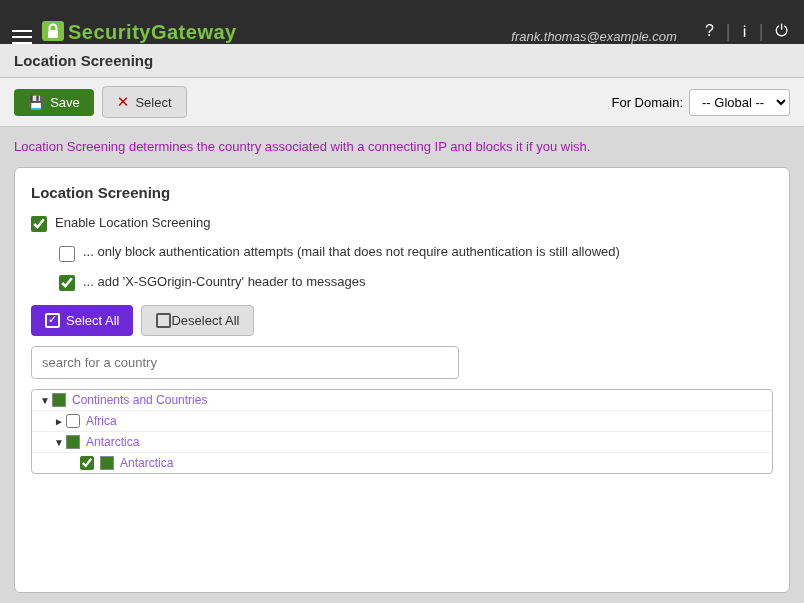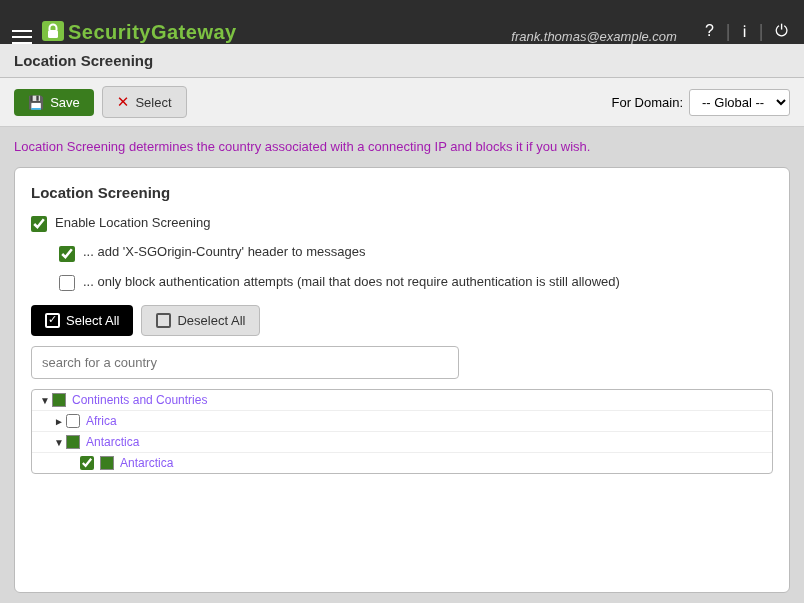--- a/index.html
+++ b/index.html
@@ -119,28 +119,28 @@
 
     .sub-options {
       margin-left: 28px; margin-top: 4px;
     }
 
     
     .btn-group {
       display: flex; gap: 8px; margin: 14px 0 10px 0;
     }
     .btn-select-all {
-      background: #000000; color: white; border: none; padding: 7px 14px;
+      background: #6d28d9; color: white; border: none; padding: 7px 14px;
       border-radius: 4px; cursor: pointer; font-size: 13px;
       display: flex; align-items: center; gap: 6px;
     }
     .btn-deselect-all {
       background: #e0e0e0; color: #333; border: 1px solid #bbb; padding: 7px 14px;
       border-radius: 4px; cursor: pointer; font-size: 13px;
-      display: flex; align-items: center; gap: 6px;
+      display: flex; align-items: center; 
     }
     .checkbox-icon {
       display: inline-block; width: 15px; height: 15px;
       border: 2px solid white; border-radius: 2px;
       position: relative;
     }
     .checkbox-icon.checked::after {
       content: '✓'; color: white; font-size: 11px; position: absolute; top: -2px; left: 1px;
     }
     .checkbox-icon.empty {
@@ -237,26 +237,26 @@
 
     
     <div class="checkbox-row">
       <input type="checkbox" id="enable-loc" checked="" style="">
       <label for="enable-loc">Enable Location Screening</label>
     </div>
 
     
     <div class="sub-options">
       <div class="checkbox-row">
+        <input type="checkbox" id="sub-opt1" style="">
+        <label for="sub-opt1">... only block authentication attempts (mail that does not require authentication is still allowed)</label>
+      </div>
+      <div class="checkbox-row">
         <input type="checkbox" id="sub-opt2" checked="" style="">
         <label for="sub-opt2">... add 'X-SGOrigin-Country' header to messages</label>
-      </div>
-      <div class="checkbox-row">
-        <input type="checkbox" id="sub-opt1" style="">
-        <label for="sub-opt1">... only block authentication attempts (mail that does not require authentication is still allowed)</label>
       </div>
     </div>
 
     
     <div class="btn-group">
       <button class="btn-select-all">
         <span class="checkbox-icon checked"></span>
         <span>Select All</span>
       </button>
       <button class="btn-deselect-all">

